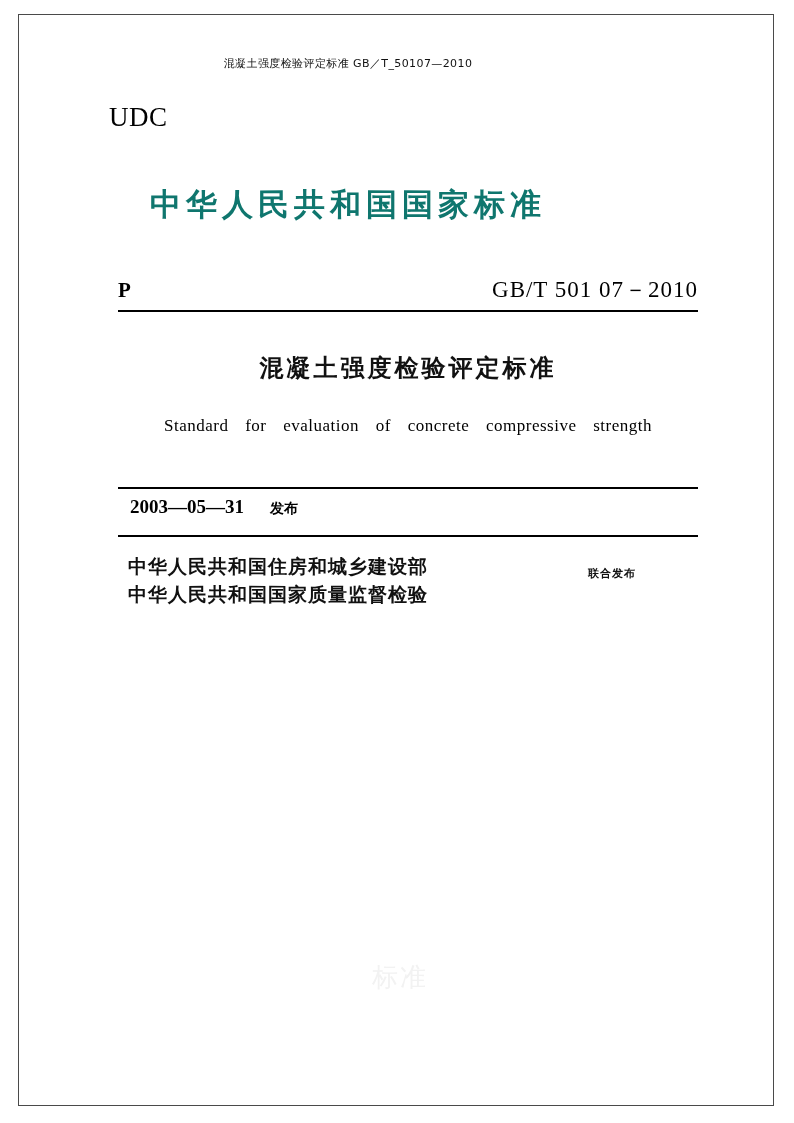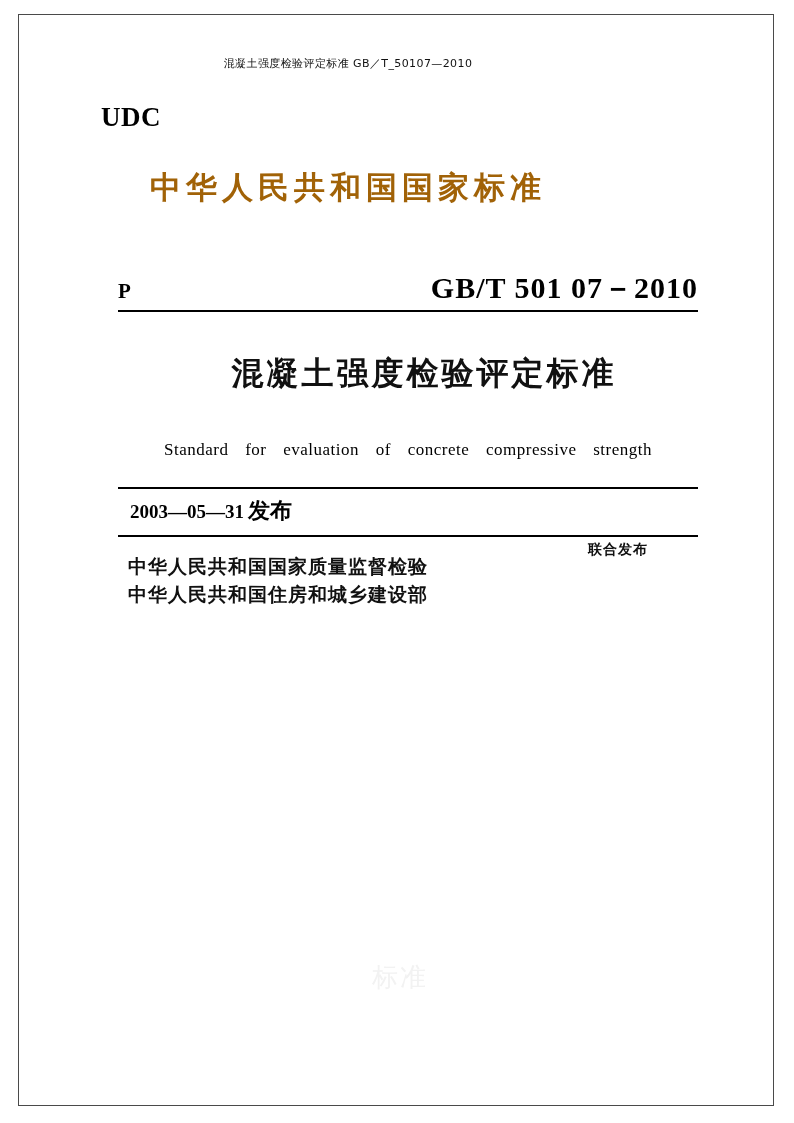--- a/index.html
+++ b/index.html
@@ -41,39 +41,39 @@
     text-align: center;
     font-family: "DejaVu Sans", sans-serif;
     font-size: 11px;
     letter-spacing: 0.4px;
     color: #111;
   }
 
   
   .udc {
     position: absolute;
-    left: 101px;
+    left: 109px;
     top: 102px;
     font-family: "Liberation Serif", serif;
-    font-weight: bold;
+    font-weight: normal;
     font-size: 27px;
     letter-spacing: 0.5px;
   }
 
   
   .cn-standard-title {
     position: absolute;
     left: 150px;
-    top: 167px;
+    top: 184px;
     width: 480px;
     font-family: "DejaVu Sans", sans-serif;
     font-weight: bold;
     font-size: 31px;
     letter-spacing: 5px;
-    color: #a16207;
+    color: #0f766e;
     white-space: nowrap;
   }
 
   
   .gb-logo {
     position: absolute;
     left: 566px;
     top: 130px;
     width: 140px;
     height: 80px;
@@ -90,100 +90,100 @@
     align-items: baseline;
     justify-content: space-between;
   }
   .code-letter {
     font-family: "Liberation Serif", serif;
     font-weight: bold;
     font-size: 21px;
   }
   .code-number {
     font-family: "Liberation Serif", serif;
-    font-weight: bold;
-    font-size: 30px;
+    font-weight: normal;
+    font-size: 23px;
     letter-spacing: 1px;
+    margin-top: 6px;
   }
 
   .rule {
     position: absolute;
     left: 118px;
     width: 580px;
     border-top: 2px solid #000;
   }
   .rule-1 { top: 310px; }
   .rule-2 { top: 487px; }
   .rule-3 { top: 535px; }
 
   
   .doc-title-cn {
     position: absolute;
-    left: 134px;
+    left: 118px;
     top: 352px;
     width: 580px;
     text-align: center;
     font-family: "DejaVu Sans", sans-serif;
     font-weight: bold;
-    font-size: 32px;
+    font-size: 24px;
     letter-spacing: 3px;
     color: #111;
   }
   .doc-title-en {
     position: absolute;
     left: 118px;
     top: 416px;
     width: 580px;
     text-align: center;
     font-family: "Liberation Serif", serif;
     font-size: 17px;
     letter-spacing: 0.5px;
     word-spacing: 12px;
-    margin-top: 24px;
   }
 
   
   .row-dates {
     position: absolute;
     left: 130px;
     top: 496px;
     width: 556px;
     display: flex;
     justify-content: space-between;
     font-family: "Liberation Serif", serif;
     font-weight: bold;
     font-size: 19px;
   }
   .date-group { white-space: nowrap; }
   .date-group .verb {
     font-family: "DejaVu Sans", sans-serif;
-    font-size: 22px;
-    margin-left: 4px;
+    font-size: 14px;
+    margin-left: 26px;
   }
 
   
   .publishers {
     position: absolute;
     left: 128px;
     top: 552px;
     width: 420px;
     font-family: "DejaVu Sans", sans-serif;
     font-weight: bold;
     font-size: 19px;
     line-height: 28px;
     letter-spacing: 1px;
     color: #111;
   }
   .joint-issue {
     position: absolute;
     left: 588px;
-    top: 541px;
-    font-family: "DejaVu Sans", sans-serif;
-    font-weight: bold;
-    font-size: 14px;
+    top: 566px;
+    font-family: "DejaVu Sans", sans-serif;
+    font-weight: bold;
+    font-size: 11px;
     letter-spacing: 1px;
     color: #111;
   }
 
   
   .watermark {
     position: absolute;
     left: 330px;
     top: 960px;
     width: 140px;
@@ -221,20 +221,20 @@
 
   <div class="row-dates">
     <span class="date-group">
       <span>2003—05—31</span><span class="verb">发布</span>
     </span>
   </div>
 
   <div class="rule rule-3"></div>
 
   <div class="publishers">
+    <div>中华人民共和国住房和城乡建设部</div>
     <div>中华人民共和国国家质量监督检验</div>
-    <div>中华人民共和国住房和城乡建设部</div>
   </div>
 
   <div class="joint-issue">联合发布</div>
 
   <div class="watermark">标准</div>
 </div>
 
 </body></html>

